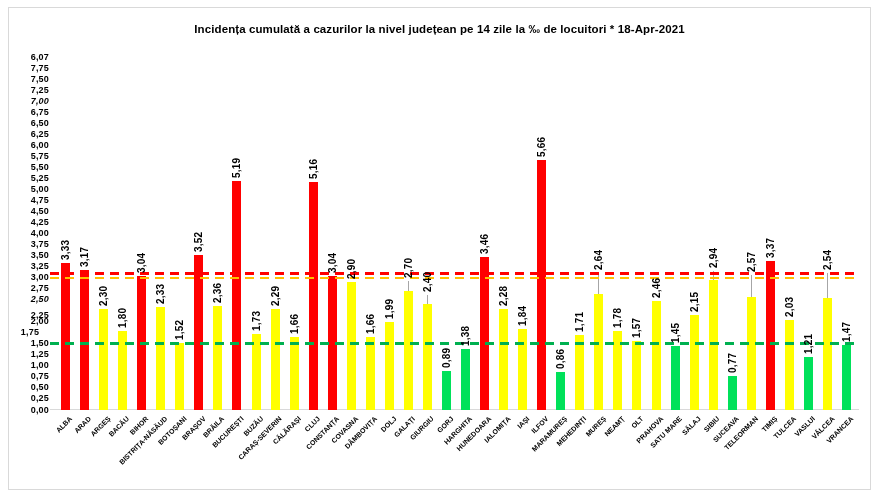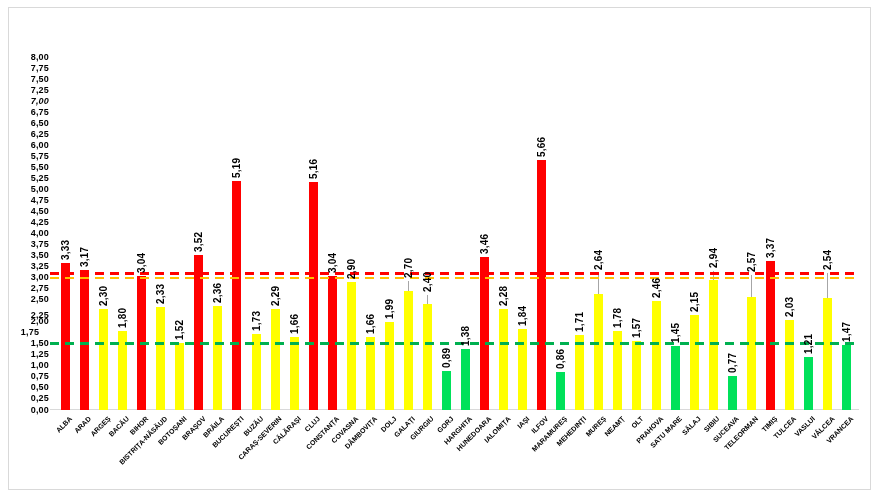--- a/index.html
+++ b/index.html
@@ -36,25 +36,26 @@
   .y-tick {
     position:absolute; left:-45px; width:38px; text-align:right;
     font-size:9px; font-weight:bold; letter-spacing:0.2px;
   }
   .ref-line { position:absolute; left:-6px; right:-3px; z-index:3; }
 </style>
 </head>
 <body>
 
 <div class="frame">
+  <div class="chart-title">Incidența cumulată a cazurilor la nivel județean pe 14 zile   la ‰ de locuitori  *   18-Apr-2021</div>
 
 
   <div class="plot">
     <div class="xaxis-line"></div>
-  <div class="y-tick" style="top: -5.5px;">8,00</div>
+  <div class="y-tick" style="top: -5.5px;">6,07</div>
       <div class="y-tick" style="top: 5.53125px;">7,75</div>
       <div class="y-tick" style="top: 16.5625px;">7,50</div>
       <div class="y-tick" style="top: 27.5938px;">7,25</div>
       <div class="y-tick" style="top: 38.625px; font-style: italic;">7,00</div>
       <div class="y-tick" style="top: 49.6562px;">6,75</div>
       <div class="y-tick" style="top: 60.6875px;">6,50</div>
       <div class="y-tick" style="top: 71.7188px;">6,25</div>
       <div class="y-tick" style="top: 82.75px;">6,00</div>
       <div class="y-tick" style="top: 93.7812px;">5,75</div>
       <div class="y-tick" style="top: 104.812px;">5,50</div>
@@ -62,21 +63,21 @@
       <div class="y-tick" style="top: 126.875px;">5,00</div>
       <div class="y-tick" style="top: 137.906px;">4,75</div>
       <div class="y-tick" style="top: 148.938px;">4,50</div>
       <div class="y-tick" style="top: 159.969px;">4,25</div>
       <div class="y-tick" style="top: 171px;">4,00</div>
       <div class="y-tick" style="top: 182.031px;">3,75</div>
       <div class="y-tick" style="top: 193.062px;">3,50</div>
       <div class="y-tick" style="top: 204.094px;">3,25</div>
       <div class="y-tick" style="top: 215.125px;">3,00</div>
       <div class="y-tick" style="top: 226.156px;">2,75</div>
-      <div class="y-tick" style="top: 237.188px;">2,50</div>
+      <div class="y-tick" style="top: 237.188px; font-style: italic;">2,50</div>
       <div class="y-tick" style="top: 253px;">2,25</div>
       <div class="y-tick" style="top: 259.25px; text-align: right;">2,00</div>
       <div class="y-tick" style="top: 270.281px; text-align: center;">1,75</div>
       <div class="y-tick" style="top: 281.312px;">1,50</div>
       <div class="y-tick" style="top: 292.344px;">1,25</div>
       <div class="y-tick" style="top: 303.375px;">1,00</div>
       <div class="y-tick" style="top: 314.406px;">0,75</div>
       <div class="y-tick" style="top: 325.438px;">0,50</div>
       <div class="y-tick" style="top: 336.469px;">0,25</div>
       <div class="y-tick" style="top: 347.5px;">0,00</div>

